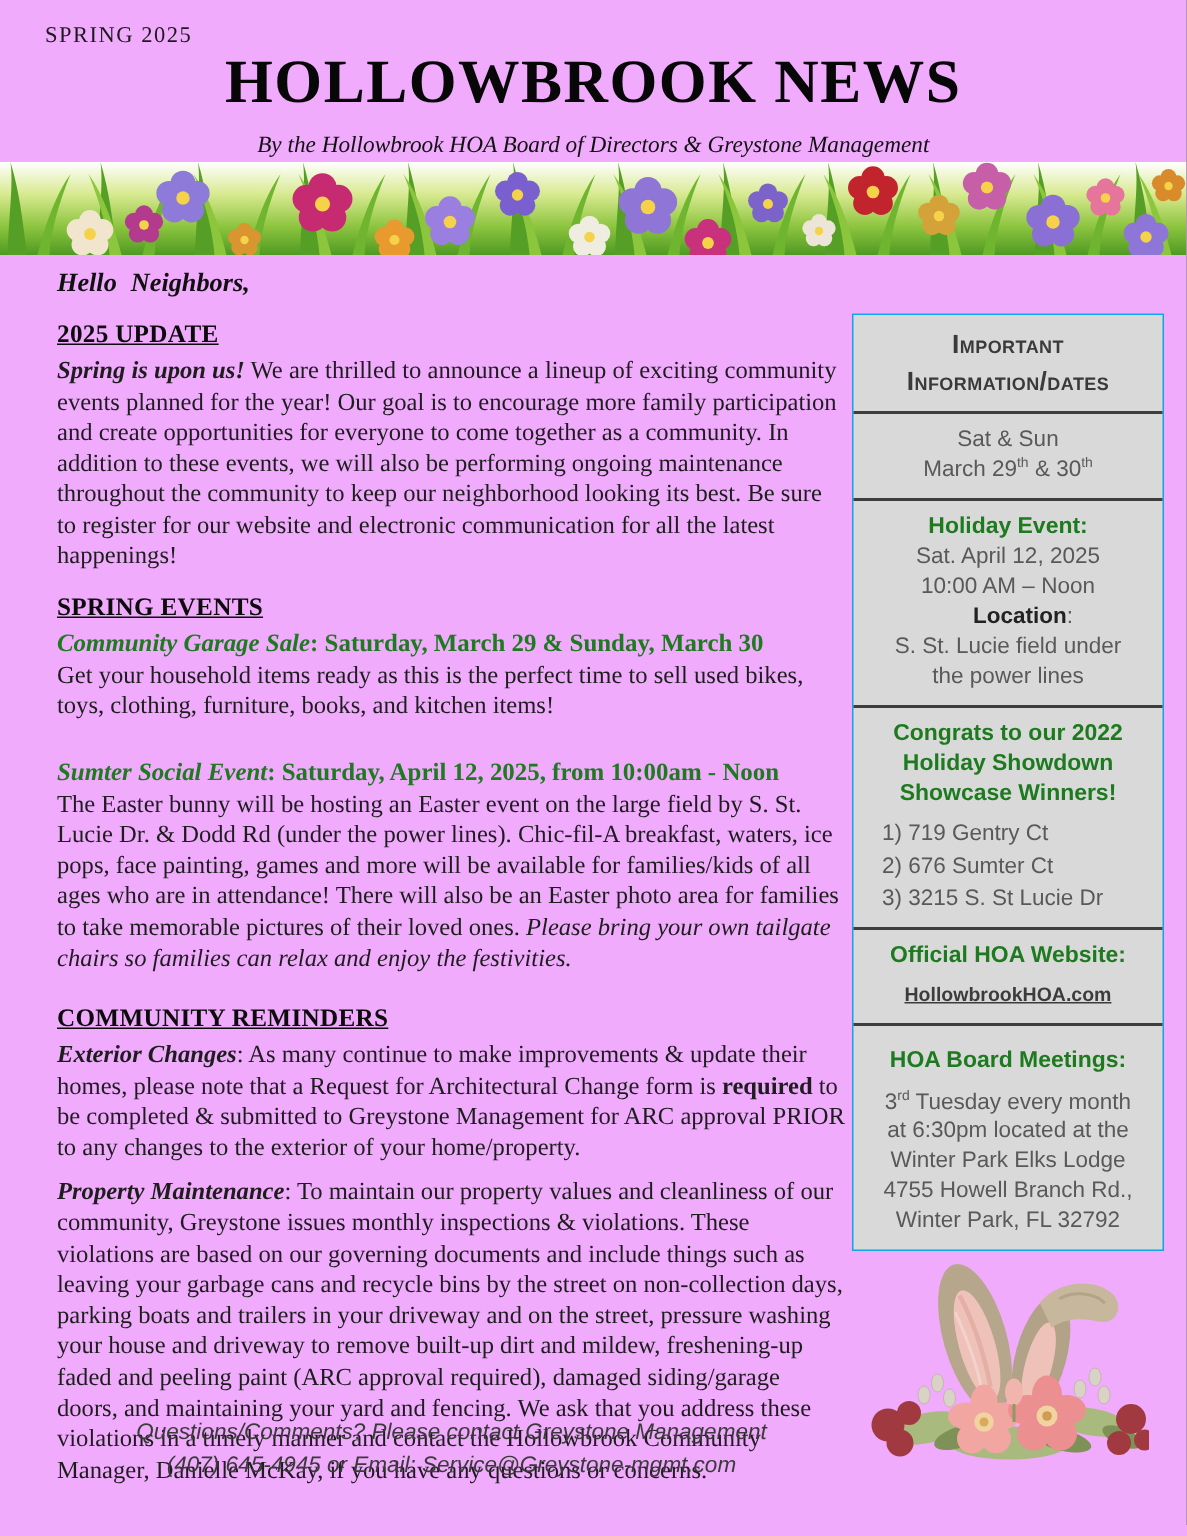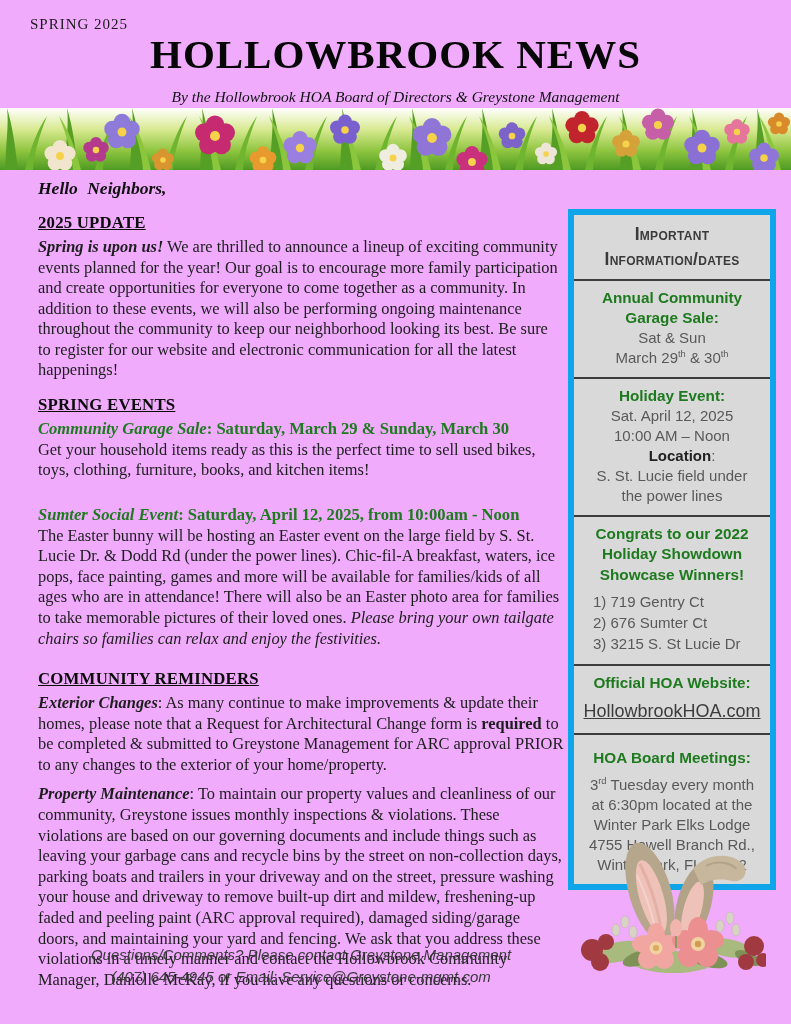--- a/index.html
+++ b/index.html
@@ -40,38 +40,38 @@
   .event-head { font-size:16.6px; font-weight:bold; color:#1e7a1e; line-height:1.25; }
   .event-name { font-style:italic; }
   .evt-gap { height:15px; }
   .lead-bi { font-weight:bold; font-style:italic; }
   .bold-w { font-weight:bold; }
   .bi-end { font-weight:normal; font-style:italic;margin-top:26px; }
 
   
   .sidebar {
     position:absolute; left:568px; top:209px; width:208px;
-    background:#d9d9d9; border:6px solid #0ea5e9;
+    background:#d9d9d9; border:1px solid #0ea5e9;
     font-family:"Liberation Sans", sans-serif; text-align:center; color:#595959;
   }
   .sb-section { padding:7px 7px 9px; border-top:2px solid #3d3d3d; font-size:15px; line-height:1.33; }
   .sb-section:first-child { border-top:none; }
   .sb-header {
     font-variant:small-caps; font-weight:bold; font-size:17.5px;
     color:#3a3a3a; line-height:1.4; padding:7px 4px 8px; letter-spacing:0.3px;
   }
   .sb-green { color:#1e7a1e; font-weight:bold; font-size:15.3px; line-height:1.32; }
   .sb-body { color:#595959; }
   .sup { font-size:62%; vertical-align:super; line-height:0; }
   .loc-label { font-weight:bold; color:#222;padding-left:20px; }
   .winners { text-align:left; padding:6px 0 0 12px; }
   .winners div { line-height:1.42; }
   .hoa-link {
-    display:inline-block; margin-top:7px; color:#3c3c3c; font-size:18px;
-    text-decoration:underline; cursor:pointer;
+    display:inline-block; margin-top:7px; color:#3c3c3c; font-size:13px;
+    text-decoration:underline; cursor:pointer;font-weight:bold;
   }
   .meet-body { margin-top:7px; }
 
   
   .bunny { position:absolute; left:578px; top:830px; width:188px; height:152px; }
   .bunny svg { display:block; width:100%; height:100%; }
 
   
   .footer {
     position:absolute; left:38px; top:944px; width:526px; text-align:center;
@@ -199,24 +199,20 @@
     <p class="body-p"><span class="lead-bi">Property Maintenance</span><span>: To maintain our property values and cleanliness of our community, Greystone issues monthly inspections &amp; violations. These violations are based on our governing documents and include things such as leaving your garbage cans and recycle bins by the street on non-collection days, parking boats and trailers in your driveway and on the street, pressure washing your house and driveway to remove built-up dirt and mildew, freshening-up faded and peeling paint (ARC approval required), damaged siding/garage doors, and maintaining your yard and fencing. We ask that you address these violations in a timely manner and contact the Hollowbrook Community Manager, Danielle McKay, if you have any questions or concerns.</span></p>
   </div>
 
   <div class="sidebar">
     <div class="sb-section sb-header">
       <div>Important</div>
       <div>Information/dates</div>
     </div>
 
     <div class="sb-section">
-      <div class="sb-green">
-        <div>Annual Community</div>
-        <div>Garage Sale:</div>
-      </div>
       <div class="sb-body">Sat &amp; Sun</div>
       <div class="sb-body"><span>March 29</span><span class="sup">th</span><span> &amp; 30</span><span class="sup">th</span></div>
     </div>
 
     <div class="sb-section">
       <div class="sb-green">Holiday Event:</div>
       <div class="sb-body">Sat. April 12, 2025</div>
       <div class="sb-body">10:00 AM – Noon</div>
       <div><span class="loc-label">Location</span><span>:</span></div>
       <div class="sb-body">S. St. Lucie field under</div>

